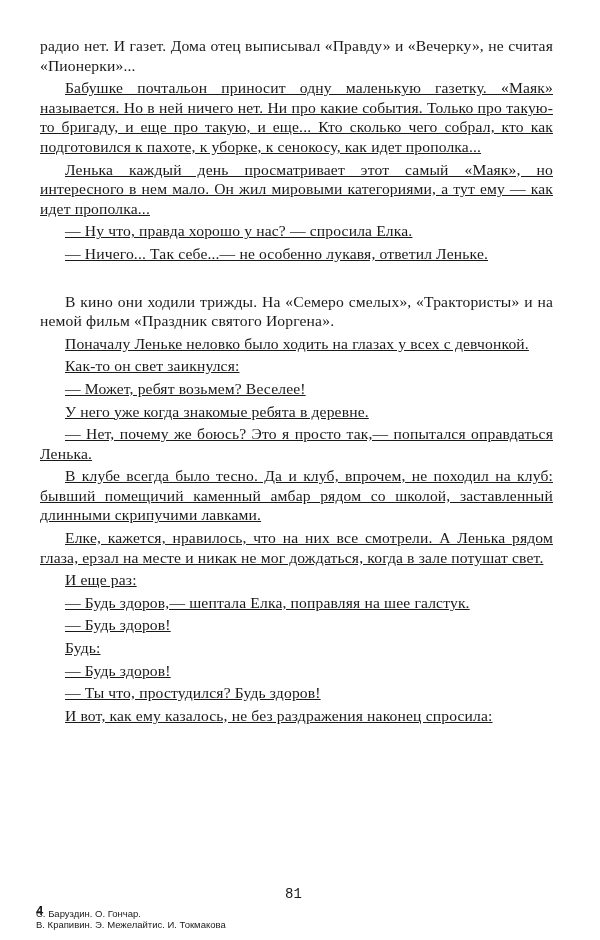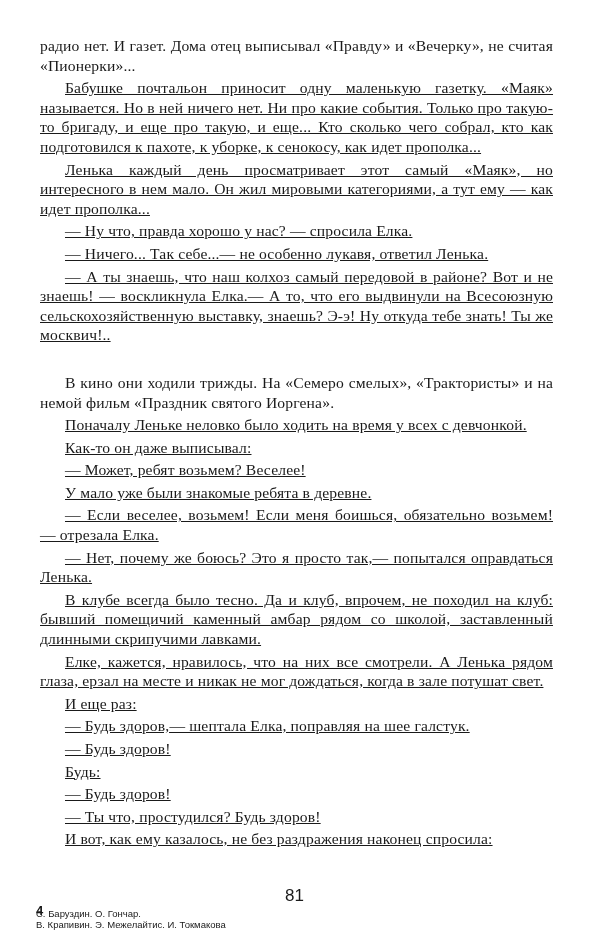--- a/index.html
+++ b/index.html
@@ -9,46 +9,44 @@
     font-family: "Liberation Serif", "DejaVu Serif", serif;
     font-size: 15.6px; line-height: 19.6px; color: #1a1a1a;
     text-align: justify; letter-spacing: 0.15px;
   }
   .p { margin: 3px; text-indent: 25px; }
   .p.first { text-indent: 0; }
   .p + .p { margin-top: 0; text-decoration: underline; }
   .gap { height: 22px; }
   .pagenum {
     position: absolute; left: 285px; top: 886px;
-    font-family: Liberation Sans, sans-serif; font-size: 17px; color: #1a1a1a;
+    font-family: Liberation Mono, monospace; font-size: 14px; color: #1a1a1a;
   }
   .footer {
     position: absolute; left: 36px; top: 905px;
     font-family: "Liberation Sans", sans-serif; font-size: 9.5px; line-height: 11px; color: #1a1a1a;
   }
   .footer .sig { position: absolute; left: 0; top: 0; font-size: 13px; font-weight: bold; }
   .footer .lines { padding-top: 3px; }
 </style>
 </head>
 <body>
 
 <div class="page">
   <p class="p first">радио нет. И газет. Дома отец выписывал «Правду» и «Вечерку», не считая «Пионерки»...</p>
   <p class="p">Бабушке почтальон приносит одну маленькую газетку. «Маяк» называется. Но в ней ничего нет. Ни про какие события. Только про такую-то бригаду, и еще про такую, и еще... Кто сколько чего собрал, кто как подготовился к пахоте, к уборке, к сенокосу, как идет прополка...</p>
   <p class="p">Ленька каждый день просматривает этот самый «Маяк», но интересного в нем мало. Он жил мировыми категориями, а тут ему — как идет прополка...</p>
   <p class="p">— Ну что, правда хорошо у нас? — спросила Елка.</p>
-  <p class="p">— Ничего... Так себе...— не особенно лукавя, ответил Ленька.</p>
-  <p class="p">— А ты знаешь, что наш колхоз самый передовой в районе? Вот и не знаешь! — воскликнула Елка.— А то, что его выдвинули на Всесоюзную сельскохозяйственную выставку, знаешь? Э-э! Ну откуда тебе знать! Ты же москвич!..</p>
+  <p class="p">— Ничего... Так себе...— не особенно лукавя, ответил Леньке.</p>
   <div class="gap"></div>
   <p class="p">В кино они ходили трижды. На «Семеро смелых», «Трактористы» и на немой фильм «Праздник святого Иоргена».</p>
-  <p class="p">Поначалу Леньке неловко было ходить на время у всех с девчонкой.</p>
-  <p class="p">Как-то он даже выписывал:</p>
+  <p class="p">Поначалу Леньке неловко было ходить на глазах у всех с девчонкой.</p>
+  <p class="p">Как-то он свет заикнулся:</p>
   <p class="p">— Может, ребят возьмем? Веселее!</p>
-  <p class="p">У мало уже были знакомые ребята в деревне.</p>
-  <p class="p">— Если веселее, возьмем! Если меня боишься, обязательно возьмем! — отрезала Елка.</p>
+  <p class="p">У него уже когда знакомые ребята в деревне.</p>
   <p class="p">— Нет, почему же боюсь? Это я просто так,— попытался оправдаться Ленька.</p>
   <p class="p">В клубе всегда было тесно. Да и клуб, впрочем, не походил на клуб: бывший помещичий каменный амбар рядом со школой, заставленный длинными скрипучими лавками.</p>
   <p class="p">Елке, кажется, нравилось, что на них все смотрели. А Ленька рядом глаза, ерзал на месте и никак не мог дождаться, когда в зале потушат свет.</p>
   <p class="p">И еще раз:</p>
   <p class="p">— Будь здоров,— шептала Елка, поправляя на шее галстук.</p>
   <p class="p">— Будь здоров!</p>
   <p class="p">Будь:</p>
   <p class="p">— Будь здоров!</p>
   <p class="p">— Ты что, простудился? Будь здоров!</p>
   <p class="p">И вот, как ему казалось, не без раздражения наконец спросила:</p>

